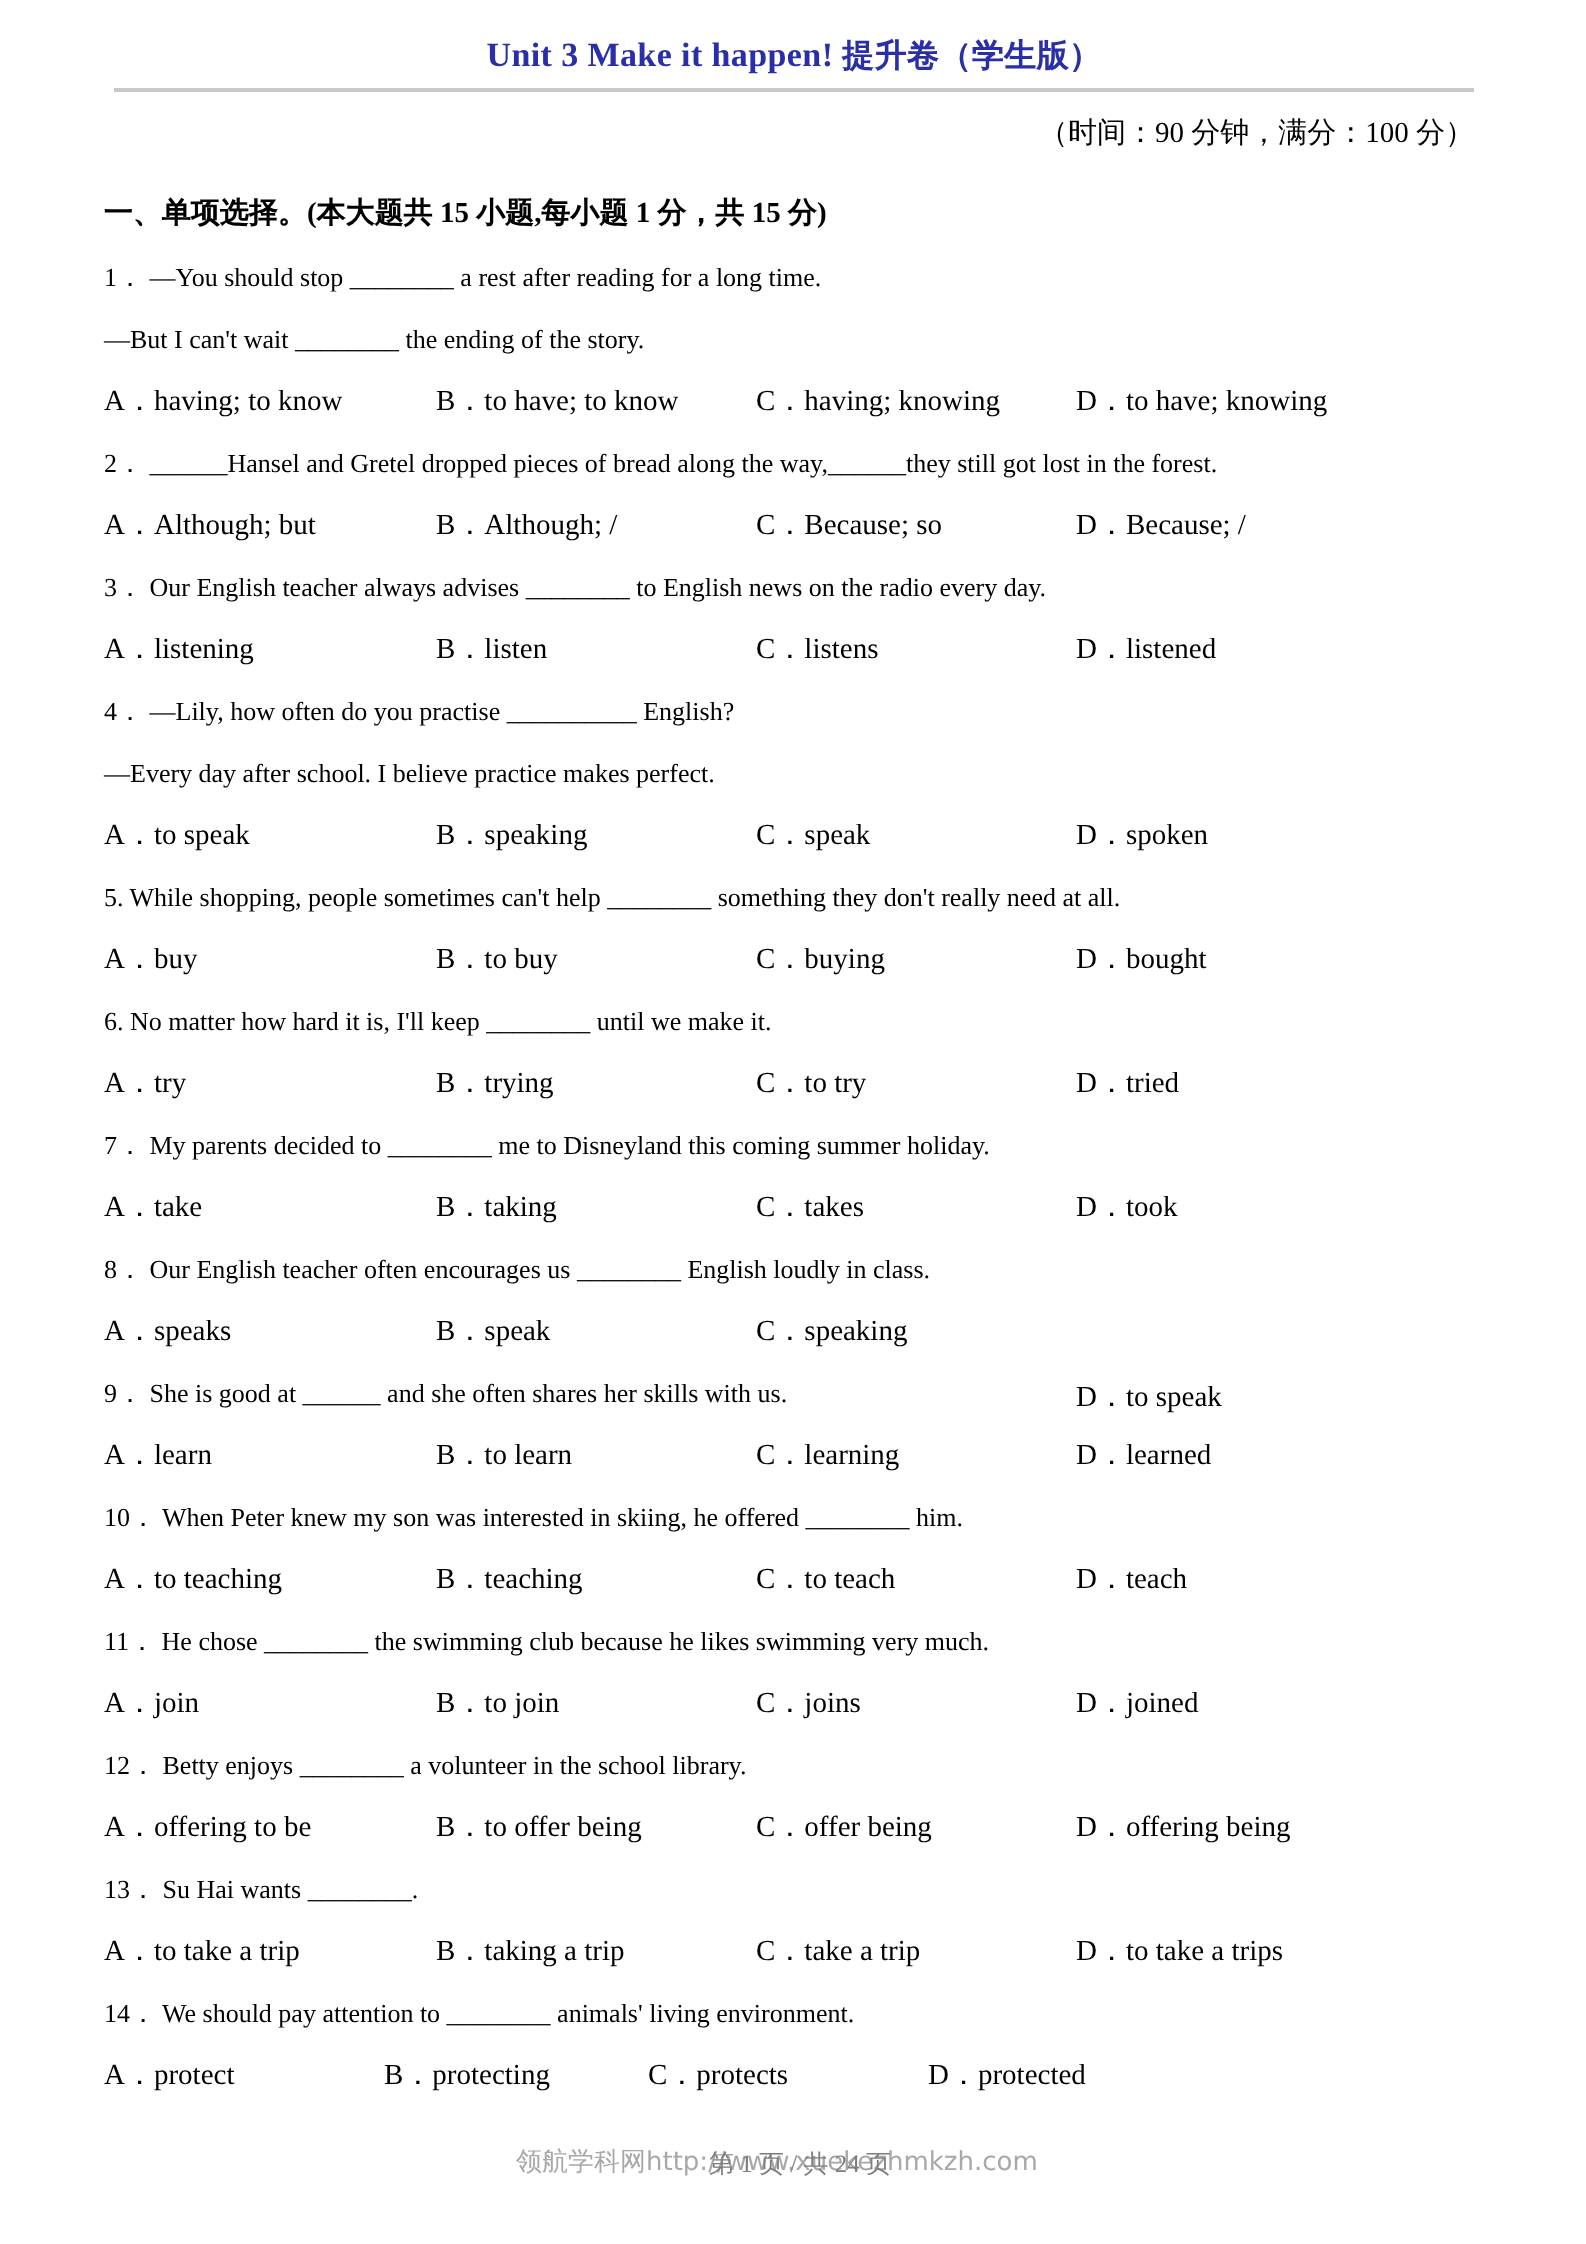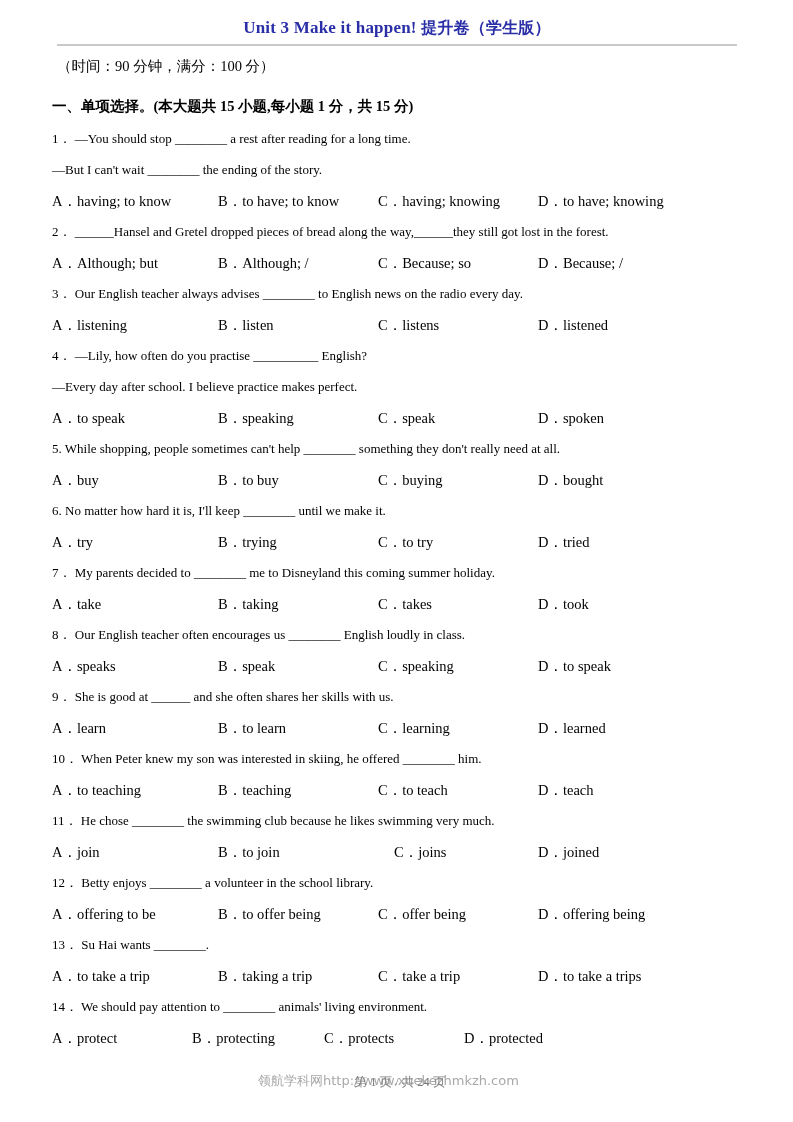--- a/index.html
+++ b/index.html
@@ -52,21 +52,21 @@
     height: 2px;
     background: #c9c9c9;
   }
 
   
   .doc-subtitle {
     position: absolute;
     left: 57px;
     top: 57px;
     width: 680px;
-    text-align: left;
+    text-align: right;
     font-size: 14.5px;
     white-space: nowrap;
   }
 
   
   .section-heading {
     position: absolute;
     left: 52px;
     top: 97px;
     font-size: 14.5px;
@@ -195,41 +195,41 @@
         <span class="opt" style="left: 0px;">A．take</span>
         <span class="opt" style="left: 166px;">B．taking</span>
         <span class="opt" style="left: 326px;">C．takes</span>
         <span class="opt" style="left: 486px;">D．took</span>
       </div>
       <div class="qline" style="top: 626px;"><span>8．</span> <span>Our English teacher often encourages us ________ English loudly in class.</span></div>
       <div class="opt-row" style="top: 657px;">
         <span class="opt" style="left: 0px;">A．speaks</span>
         <span class="opt" style="left: 166px;">B．speak</span>
         <span class="opt" style="left: 326px;">C．speaking</span>
-        <span class="opt" style="left: 486px;">D．to speak</span>
+        <span class="opt" style="left: 486px; margin-top: 33px;">D．to speak</span>
       </div>
       <div class="qline" style="top: 688px;"><span>9．</span> <span>She is good at ______ and she often shares her skills with us.</span></div>
       <div class="opt-row" style="top: 719px;">
         <span class="opt" style="left: 0px;">A．learn</span>
         <span class="opt" style="left: 166px;">B．to learn</span>
         <span class="opt" style="left: 326px;">C．learning</span>
         <span class="opt" style="left: 486px;">D．learned</span>
       </div>
       <div class="qline" style="top: 750px;"><span>10．</span> <span>When Peter knew my son was interested in skiing, he offered ________ him.</span></div>
       <div class="opt-row" style="top: 781px;">
         <span class="opt" style="left: 0px;">A．to teaching</span>
         <span class="opt" style="left: 166px;">B．teaching</span>
         <span class="opt" style="left: 326px;">C．to teach</span>
         <span class="opt" style="left: 486px;">D．teach</span>
       </div>
       <div class="qline" style="top: 812px;"><span>11．</span> <span>He chose ________ the swimming club because he likes swimming very much.</span></div>
       <div class="opt-row" style="top: 843px;">
         <span class="opt" style="left: 0px;">A．join</span>
         <span class="opt" style="left: 166px;">B．to join</span>
-        <span class="opt" style="left: 326px; margin-left: 16px;">C．joins</span>
+        <span class="opt" style="left: 326px;">C．joins</span>
         <span class="opt" style="left: 486px;">D．joined</span>
       </div>
       <div class="qline" style="top: 874px;"><span>12．</span> <span>Betty enjoys ________ a volunteer in the school library.</span></div>
       <div class="opt-row" style="top: 905px;">
         <span class="opt" style="left: 0px;">A．offering to be</span>
         <span class="opt" style="left: 166px;">B．to offer being</span>
         <span class="opt" style="left: 326px;">C．offer being</span>
         <span class="opt" style="left: 486px;">D．offering being</span>
       </div>
       <div class="qline" style="top: 936px;"><span>13．</span> <span>Su Hai wants ________.</span></div>

